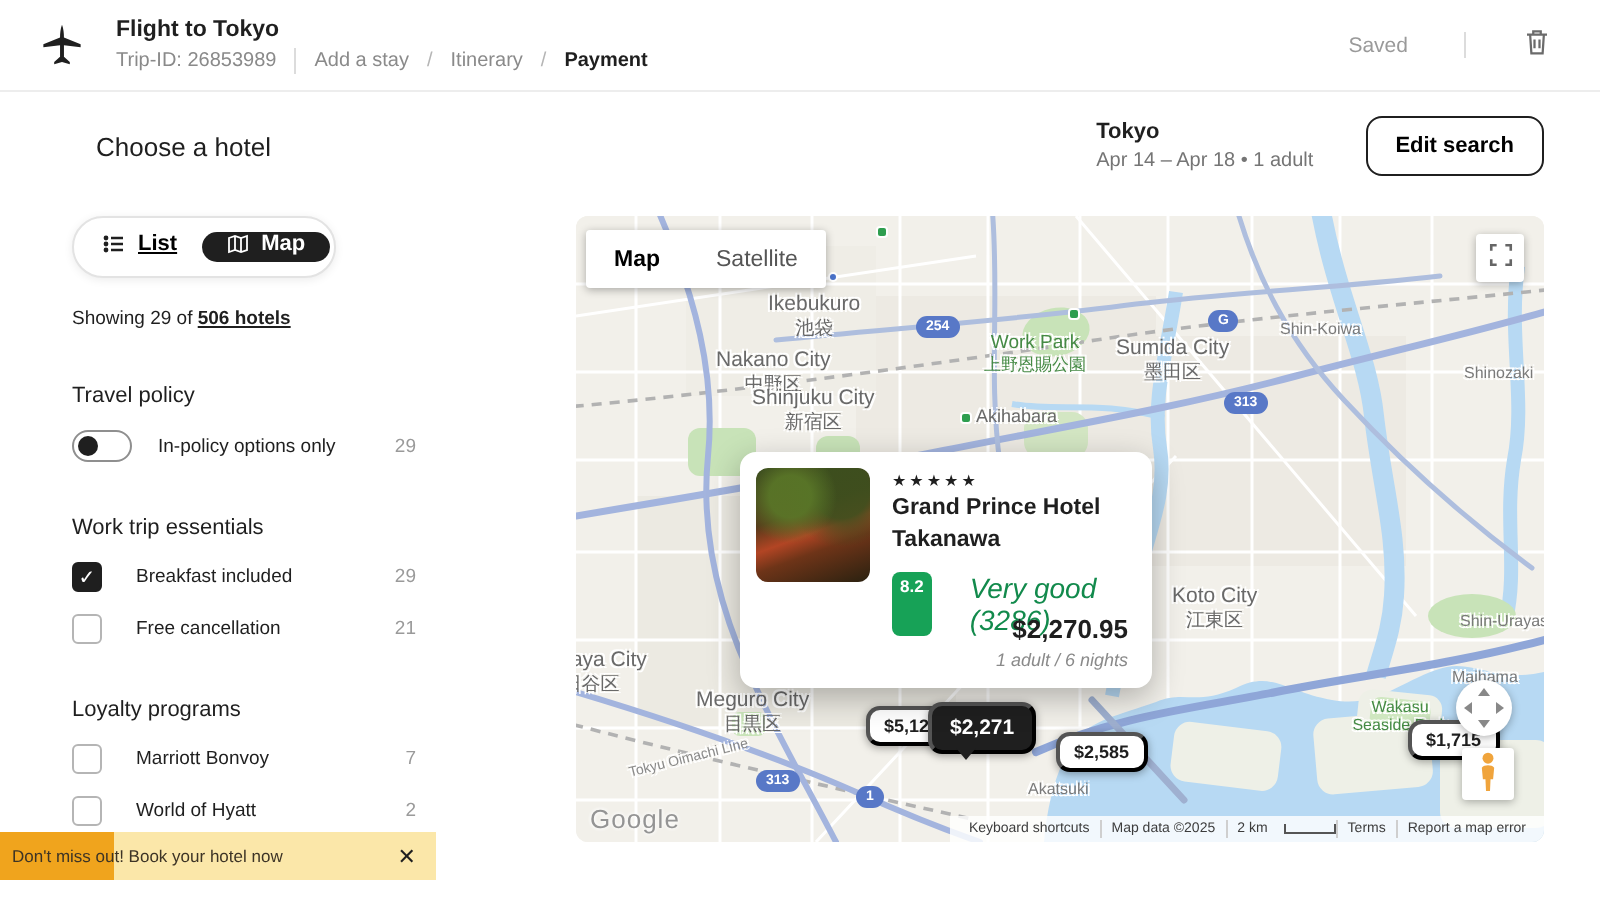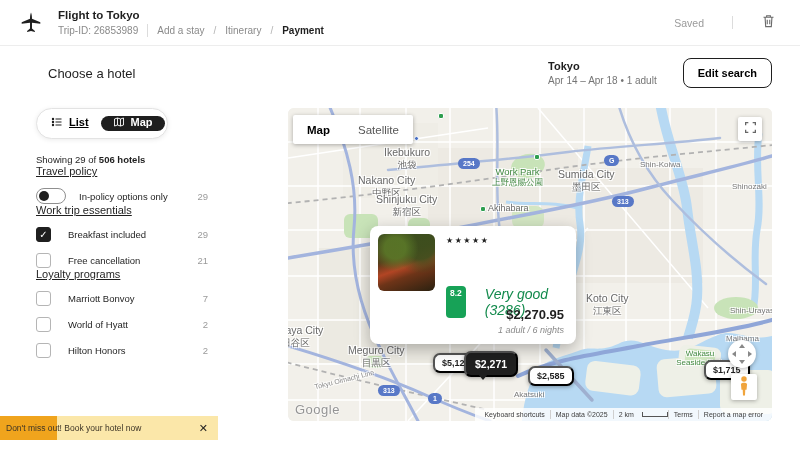--- a/index.html
+++ b/index.html
@@ -38,22 +38,22 @@
   .seg-control { display:inline-flex; align-items:center; background:#fff;
     border:1px solid #e3e3e3; border-radius:18px; box-shadow:0 1px 5px rgba(0,0,0,.08);
     height:31px; padding:2px; }
   .seg { display:flex; align-items:flex-start; gap:6px; padding:0 12px; height:15px;
     font-size:11px; font-weight:bold; border-radius:14px; cursor:pointer; background:none; border:none;
     font-family:"Liberation Sans", sans-serif; }
   .seg .seg-label { text-decoration:underline; }
   .seg.active { background:#1f1f1f; color:#fff; }
   .seg.active .seg-label { text-decoration:none; }
   .showing { margin-top:15px; font-size:9.5px; }
-  .showing b { cursor:pointer; }
-  .side-heading { font-size:11px; margin-bottom:4px;text-decoration:underline; }
+  .showing b { text-decoration:underline; cursor:pointer; }
+  .side-heading { font-size:11px; margin-top:27px; margin-bottom:4px; }
   .filter-row { display:flex; align-items:center; width:172px; margin-top:11px; gap:0; }
   .filter-label { font-size:9.5px; margin-left:17px; }
   .filter-count { margin-left:auto; font-size:9.5px; color:#9a9a9a; }
   .toggle { width:30px; height:16px; border:1px solid #8f8f8f; border-radius:9px;
     background:#fff; position:relative; flex:none; cursor:pointer; }
   .toggle .knob { position:absolute; left:2px; top:2px; width:10px; height:10px;
     border-radius:50%; background:#1f1f1f; }
   .checkbox { width:15px; height:15px; border:1px solid #b5b5b5; border-radius:3px;
     background:#fff; flex:none; display:flex; align-items:center; justify-content:center;
     font-size:10px; color:#fff; cursor:pointer; }
@@ -390,20 +390,21 @@
         <span>
           <svg width="13" height="13" viewBox="0 0 24 24" fill="none" stroke="#666" stroke-width="2.4">
               <path d="M3,8 V3 H8 M16,3 H21 V8 M21,16 V21 H16 M8,21 H3 V16"></path>
             </svg>
         </span>
       </button>
 
       <div class="hotel-card">
         <div class="hotel-photo"></div>
         <div class="hotel-stars">★★★★★</div>
+        <div class="hotel-name">Grand Prince Hotel Takanawa</div>
         <div class="hotel-rating">
           <span class="rating-badge">8.2</span>
           <span class="rating-text">Very good (3286)</span>
         </div>
         <div class="hotel-price-block">
           <div class="hotel-price">$2,270.95</div>
           <div class="hotel-price-caption">1 adult / 6 nights</div>
         </div>
       </div>
 

